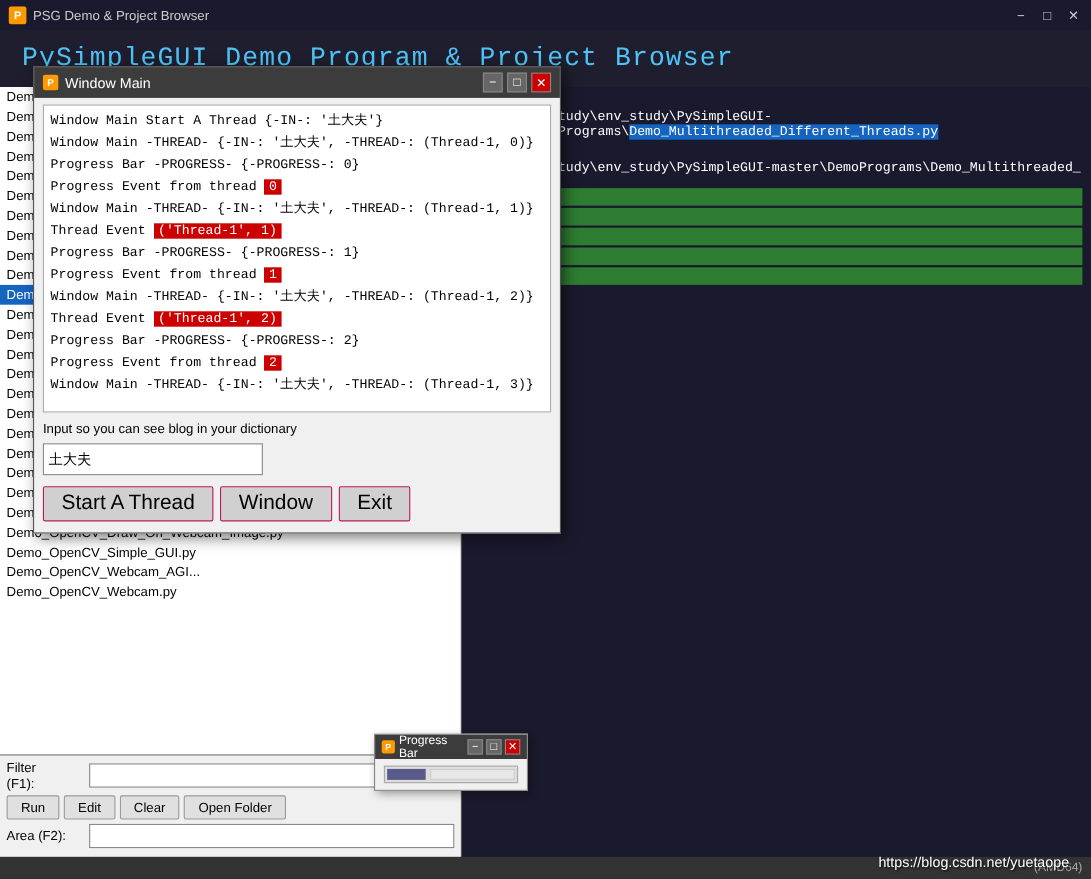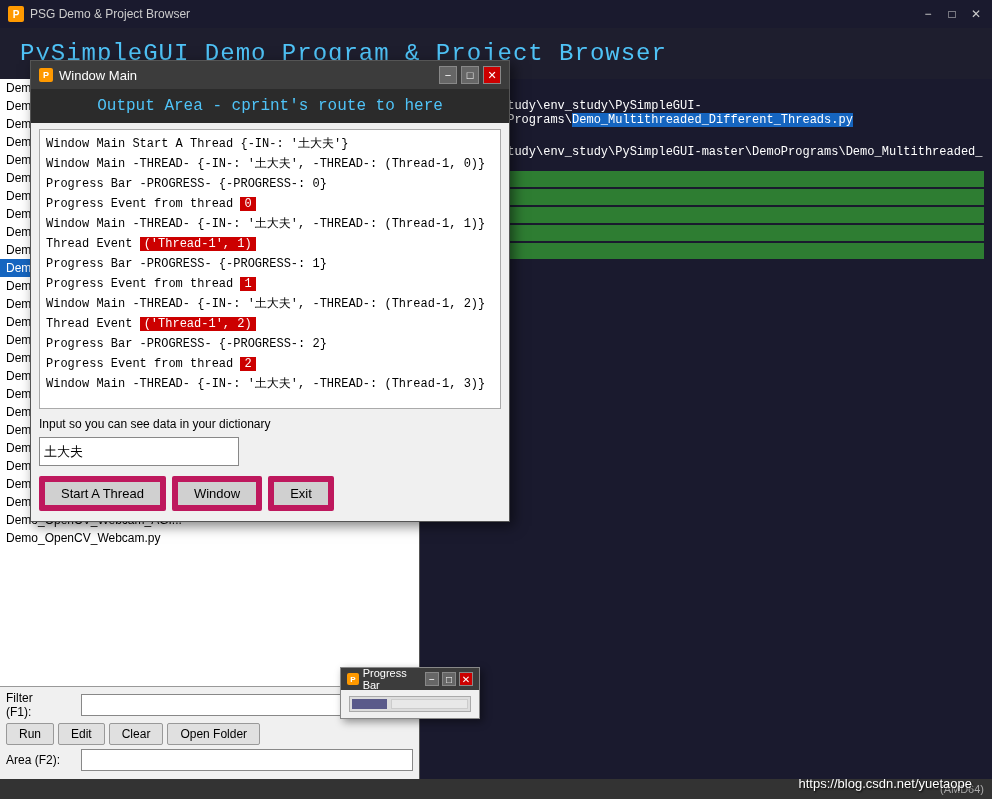--- a/index.html
+++ b/index.html
@@ -262,24 +262,24 @@
       font-family: Arial, sans-serif;
     }
     .modal-buttons {
       display: flex;
       gap: 6px;
       padding: 6px 8px 10px 8px;
     }
     .modal-action-btn {
       padding: 4px 16px;
       background: #d0d0d0;
-      border: 6px solid #be185d;
+      border: 1px solid #be185d;
       border-radius: 2px;
       cursor: pointer;
-      font-size: 13px;
+      font-size: 19px;
       font-family: Arial, sans-serif;
     }
 
     
     .progress-mini {
       position: absolute;
       bottom: 80px;
       left: 340px;
       width: 140px;
       background: #f0f0f0;
@@ -449,37 +449,36 @@
 <div class="modal-window">
   <div class="modal-title-bar">
     <div class="modal-title-icon">P</div>
     <span class="modal-title-text">Window Main</span>
     <div class="modal-controls">
       <div class="modal-btn">−</div>
       <div class="modal-btn">□</div>
       <div class="modal-btn close-btn">✕</div>
     </div>
   </div>
-  <div class="modal-output-label">Output Area - cprint's route to here</div>
   <div class="modal-output-area" id="modal-log">
       <span class="log-line">Window Main Start A Thread {-IN-: '土大夫'}</span>
       <span class="log-line">Window Main -THREAD- {-IN-: '土大夫', -THREAD-: (Thread-1, 0)}</span>
       <span class="log-line">Progress Bar -PROGRESS- {-PROGRESS-: 0}</span>
       <span class="log-line">Progress Event from thread <span class="badge-red">0</span></span>
       <span class="log-line">Window Main -THREAD- {-IN-: '土大夫', -THREAD-: (Thread-1, 1)}</span>
       <span class="log-line">Thread Event <span class="badge-red">('Thread-1', 1)</span></span>
       <span class="log-line">Progress Bar -PROGRESS- {-PROGRESS-: 1}</span>
       <span class="log-line">Progress Event from thread <span class="badge-red">1</span></span>
       <span class="log-line">Window Main -THREAD- {-IN-: '土大夫', -THREAD-: (Thread-1, 2)}</span>
       <span class="log-line">Thread Event <span class="badge-red">('Thread-1', 2)</span></span>
       <span class="log-line">Progress Bar -PROGRESS- {-PROGRESS-: 2}</span>
       <span class="log-line">Progress Event from thread <span class="badge-red">2</span></span>
       <span class="log-line">Window Main -THREAD- {-IN-: '土大夫', -THREAD-: (Thread-1, 3)}</span>
     </div>
-  <div class="modal-input-label">Input so you can see data in your dictionary</div>
+  <div class="modal-input-label">Input so you can see blog in your dictionary</div>
   <div class="modal-input-row">
     <input class="modal-text-input" type="text" value="土大夫" style="">
   </div>
   <div class="modal-buttons">
     <button class="modal-action-btn">Start A Thread</button>
     <button class="modal-action-btn">Window</button>
     <button class="modal-action-btn">Exit</button>
   </div>
 </div>
 

